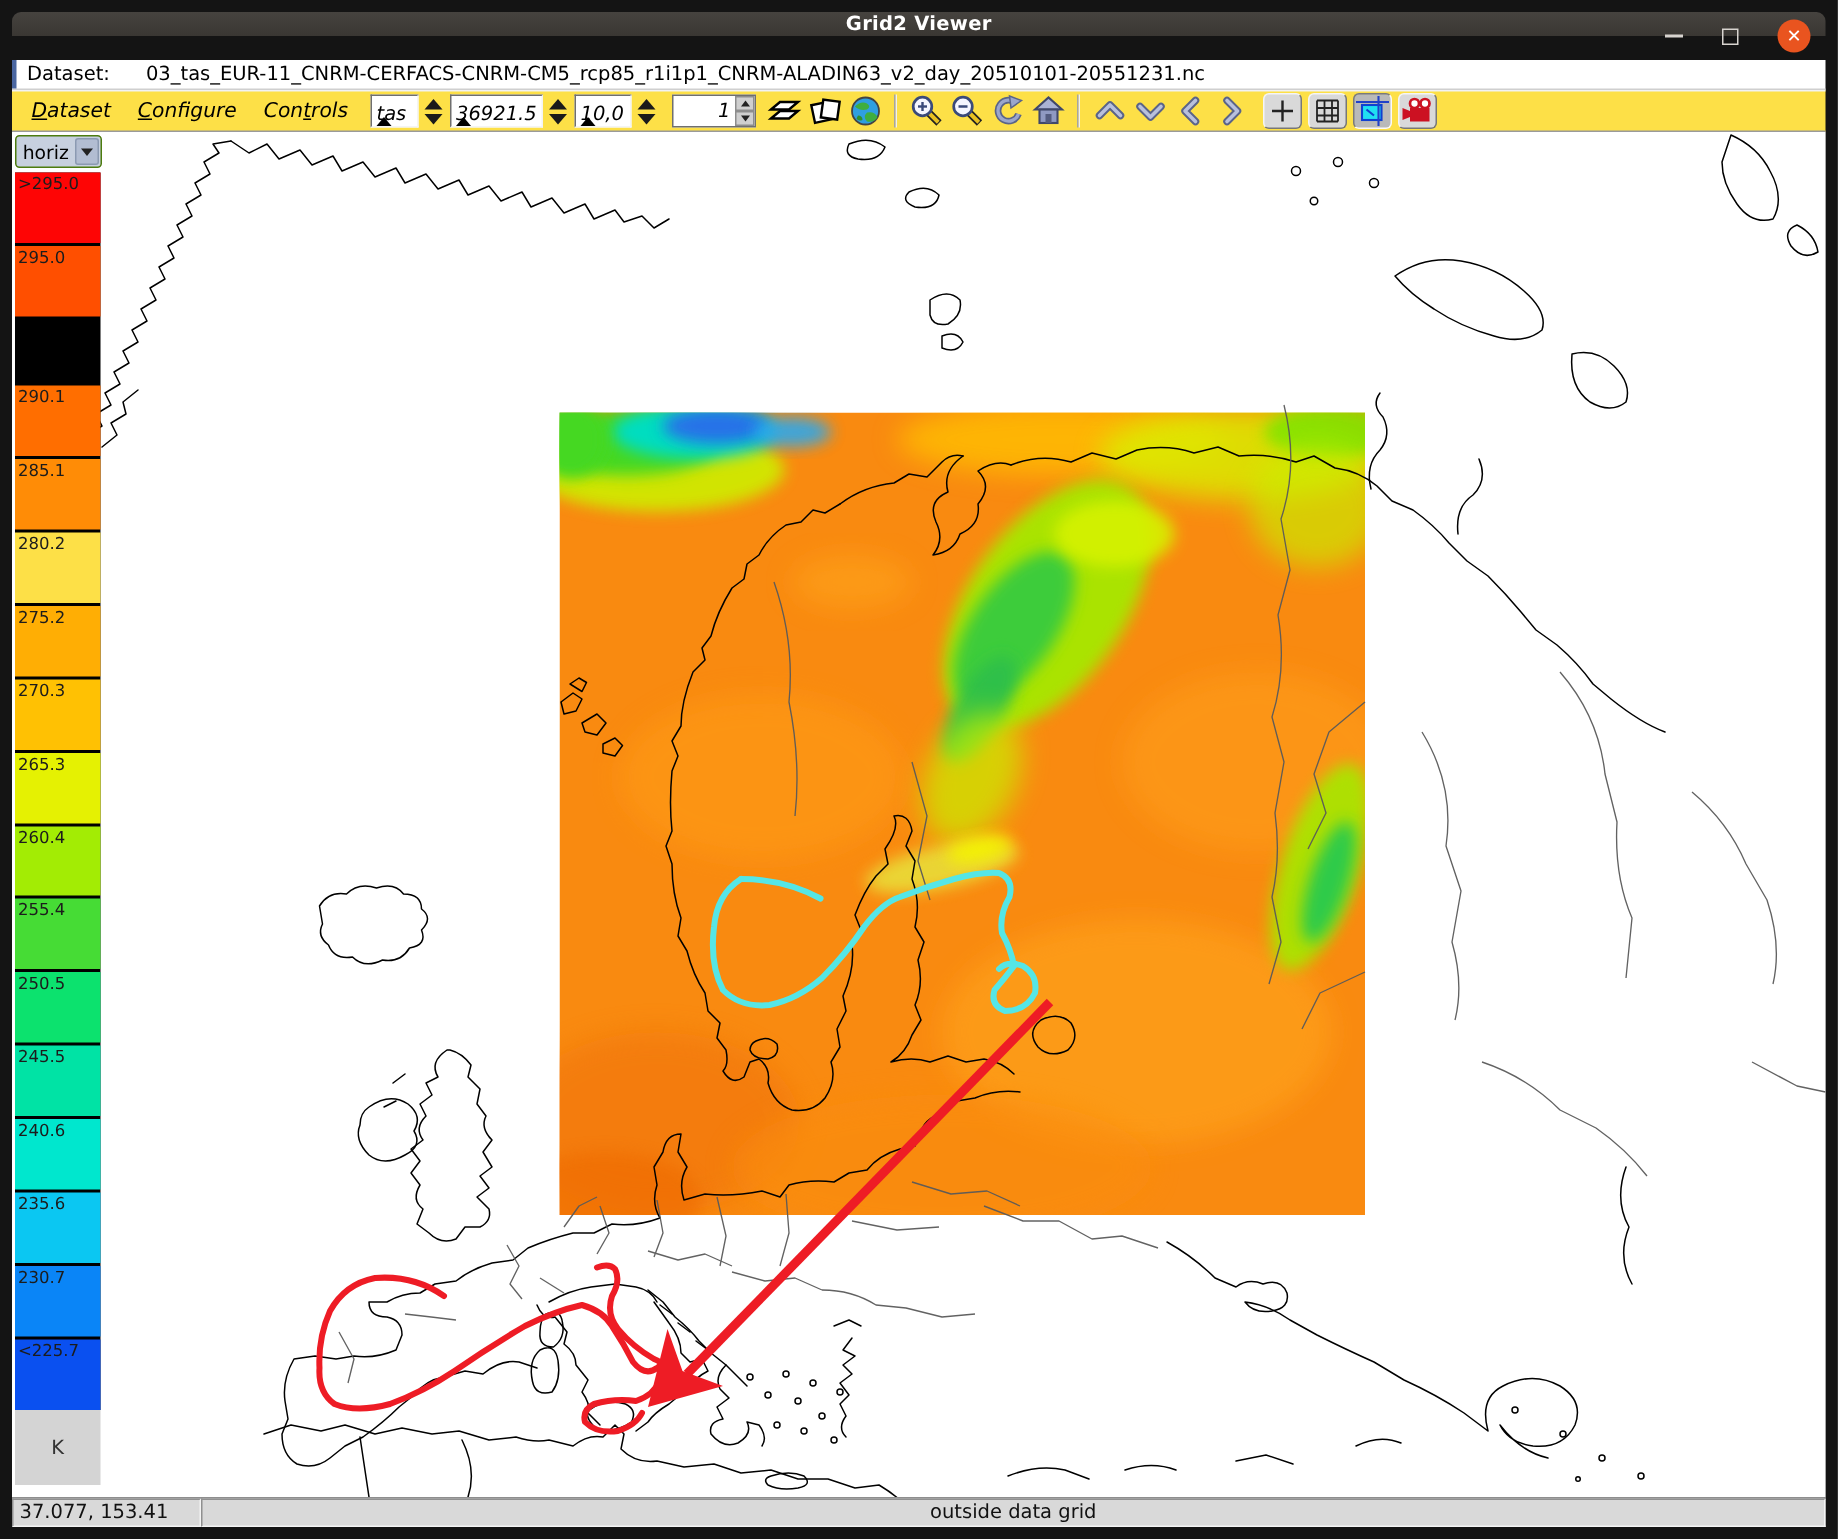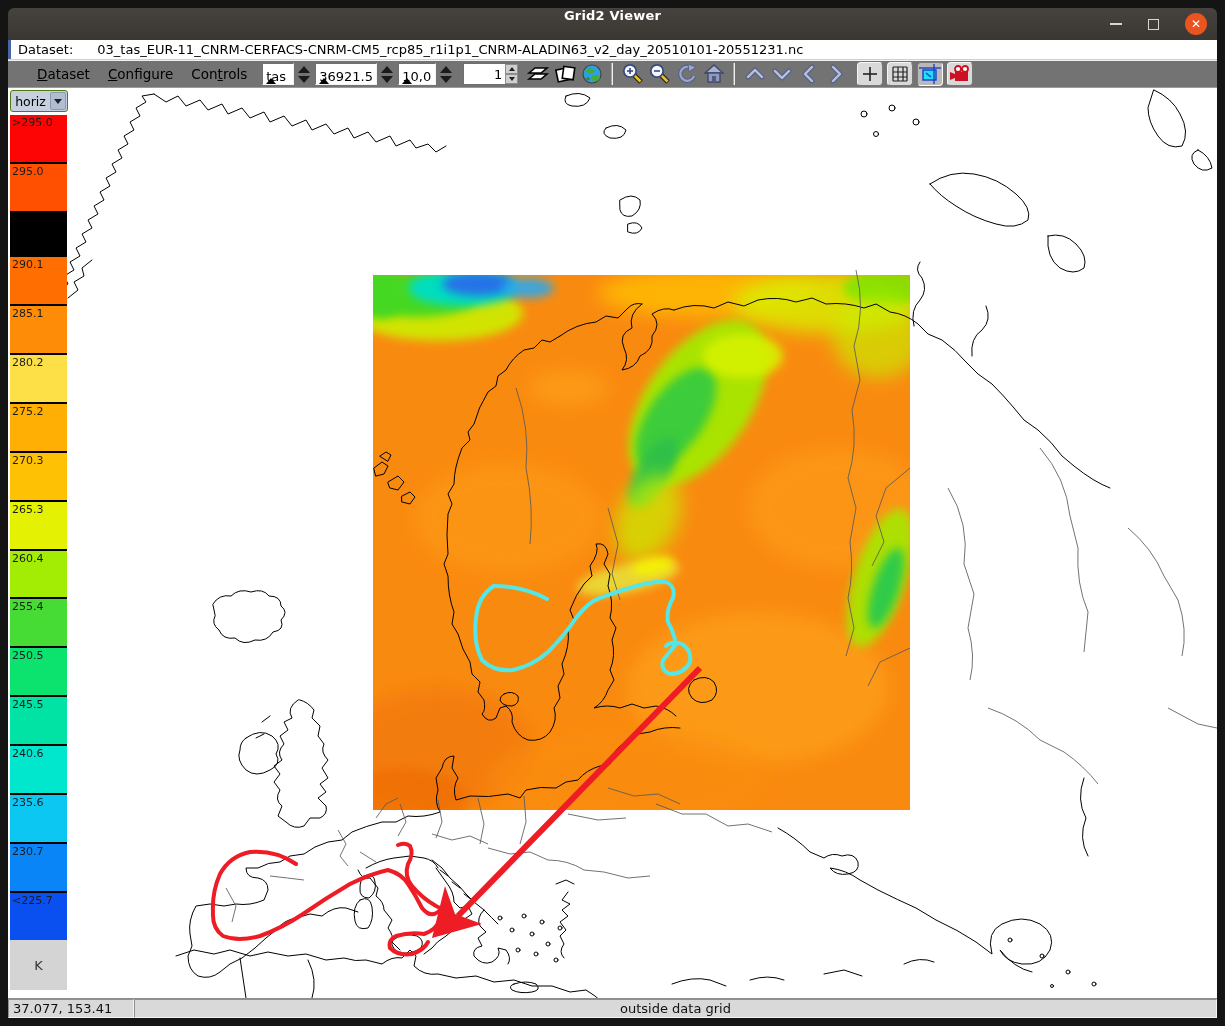--- a/index.html
+++ b/index.html
@@ -1,31 +1,31 @@
 <!DOCTYPE html>
 <html><head>
 <meta charset="utf-8">
 <style>
   html,body{margin:0;padding:0;background:#000;}
   *{box-sizing:border-box;}
   .screen{position:relative;width:1225px;height:1026px;background:#141414;font-family:"DejaVu Sans","Liberation Sans",sans-serif;overflow:hidden;}
   
-  .titlebar{position:absolute;left:8px;top:8px;width:1209px;height:32px;background:linear-gradient(#46433f,#3a3733);display:flex;align-items:flex-start;justify-content:center;border-radius:6px 6px 0 0;}
+  .titlebar{position:absolute;left:8px;top:8px;width:1209px;height:16px;background:linear-gradient(#46433f,#3a3733);display:flex;align-items:center;justify-content:center;border-radius:6px 6px 0 0;}
   .title-text{color:#fff;font-size:13px;font-weight:bold;letter-spacing:.2px;}
   .win-controls{position:absolute;right:10px;top:0;height:32px;display:flex;align-items:center;gap:26px;}
   .min-glyph{width:12px;height:2px;background:#d8d4cf;}
   .max-glyph{width:11px;height:11px;border:1.5px solid #d8d4cf;}
   .close-btn{width:22px;height:22px;border-radius:50%;background:#e9541f;display:flex;align-items:center;justify-content:center;color:#fff;font-size:12px;line-height:1;}
   
   .dataset-bar{position:absolute;left:8px;top:40px;width:1209px;height:20px;background:#fff;display:flex;align-items:center;border-bottom:1px solid #cfcfcf;}
   .dataset-accent{width:3px;height:100%;background:#4a66a0;margin-right:7px;}
   .dataset-bar span{font-size:13px;color:#000;white-space:nowrap;}
   .dataset-label{margin-right:24px;}
   
-  .toolbar{position:absolute;left:8px;top:60px;width:1209px;height:28px;background:#737373;border-top:1px solid #f2f2f2;border-bottom:1px solid #9a9a9a;display:flex;align-items:center;padding-left:20px;}
+  .toolbar{position:absolute;left:8px;top:60px;width:1209px;height:28px;background:#fde047;border-top:1px solid #f2f2f2;border-bottom:1px solid #9a9a9a;display:flex;align-items:center;padding-left:4px;font-style:italic;}
   .menu-item{font-size:13.5px;color:#000;padding:2px 9px;cursor:default;}
   .menu-item .mkey{text-decoration:underline;}
   .entry{position:relative;height:22px;background:#fff;border:1px solid #6f6f6f;border-bottom-color:#f4f4f4;border-right-color:#f4f4f4;font-size:13px;color:#000;display:flex;align-items:flex-end;padding:0 3px;}
   .entry .grip{position:absolute;left:3px;bottom:0;width:0;height:0;border-left:5px solid transparent;border-right:5px solid transparent;border-bottom:6px solid #000;}
   .spin2{width:15px;height:24px;display:flex;flex-direction:column;align-items:center;justify-content:center;gap:3px;margin:0 4px 0 2px;}
   .tri-up{width:0;height:0;border-left:6px solid transparent;border-right:6px solid transparent;border-bottom:7px solid #1a1a1a;}
   .tri-down{width:0;height:0;border-left:6px solid transparent;border-right:6px solid transparent;border-top:7px solid #1a1a1a;}
   .spinbox{width:56px;height:22px;background:#fff;border:1px solid #6f6f6f;display:flex;align-items:center;}
   .spinbox .val{flex:1;text-align:right;font-size:13px;padding-right:3px;}
   .spinbox .arrows{width:13px;height:100%;display:flex;flex-direction:column;}

